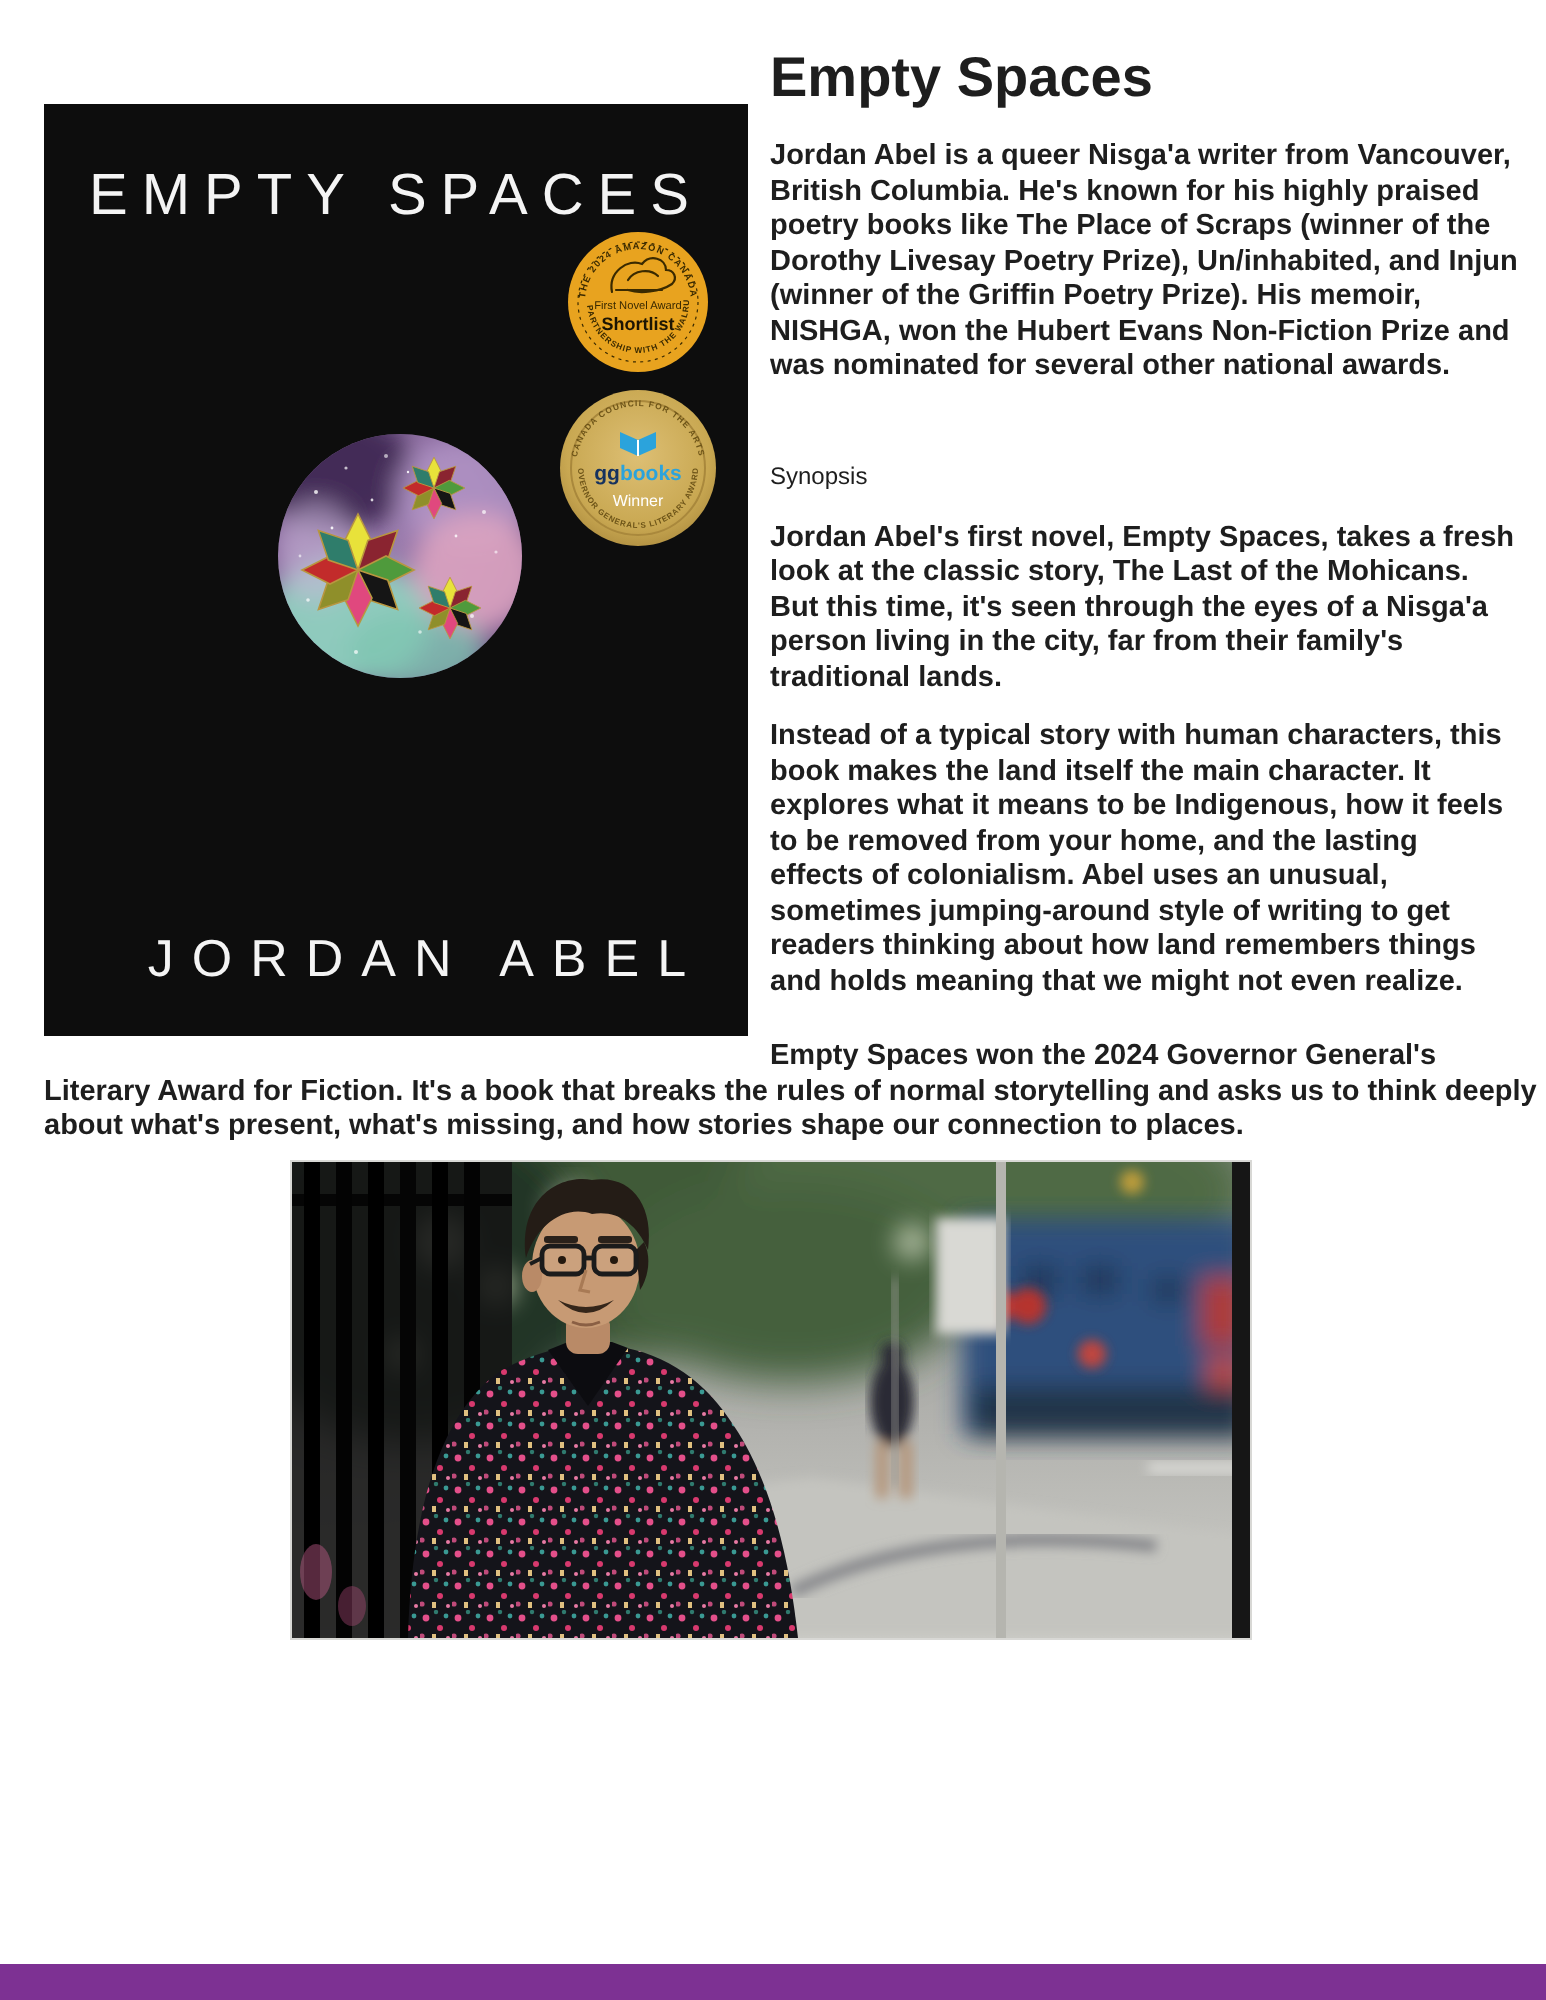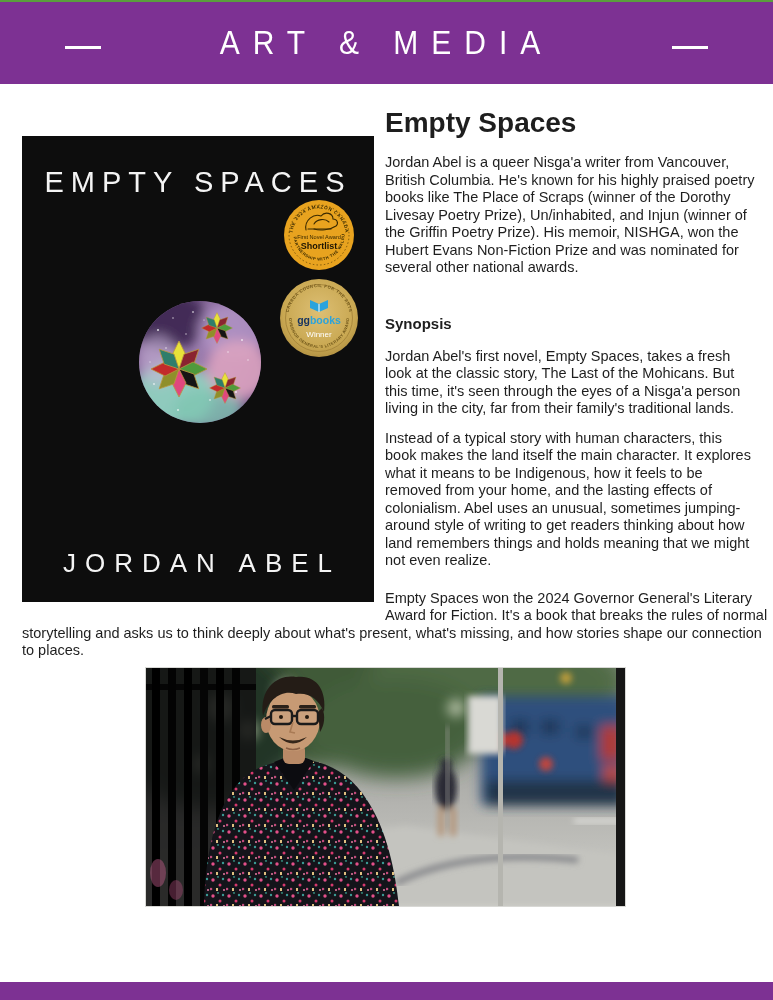--- a/index.html
+++ b/index.html
@@ -38,52 +38,47 @@
   .page-body::after{content:"";display:block;clear:both;}
   .cover{
     float:left;width:352px;height:466px;margin:28px 11px 6px 0;
     background:var(--cover-black);position:relative;
   }
   .cover-title{
     position:absolute;top:30px;left:0;width:100%;text-align:center;
     color:#f4f4f4;font-size:29px;font-weight:400;letter-spacing:7px;white-space:nowrap;
   }
   .cover-author{
-    position:absolute;top:412px;left:4px;width:100%;text-align:center;
+    position:absolute;top:412px;left:15px;width:100%;text-align:center;
     color:#f4f4f4;font-size:26px;font-weight:400;letter-spacing:9px;white-space:nowrap;
   }
   .badge{position:absolute;}
   .badge-shortlist{top:64px;left:262px;width:70px;height:70px;}
   .badge-ggbooks{top:143px;left:258px;width:78px;height:78px;}
   .galaxy{position:absolute;top:164px;left:116px;width:124px;height:124px;}
   
   .article-title{font-size:28px;font-weight:700;margin:24px 0 16px;line-height:30px;}
-  .body-text{font-size:14.5px;line-height:17.5px;color:var(--text-dark);}
+  .body-text{font-size:14.5px;line-height:17.5px;color:var(--text-dark);font-weight:bold;}
   .p-bio1{margin:0 0 18px;}
   .p-bio2{margin:0 0 0;}
-  .synopsis-heading{font-size:15px;font-weight:700;margin:38px 0 16px;}
+  .synopsis-heading{font-size:12px;font-weight:400;margin:38px 0 16px;}
   .p-syn{margin:12px;}
   .p-award{margin:20px 0 4px;}
   
   .author-photo{
     width:479px;height:238px;margin:8px 0 0 124px;position:relative;
     outline:1px solid #d8d8d5;
   }
   .author-photo svg{display:block;}
 </style>
 </head>
 <body>
 
 <div class="page">
 
-  <div class="banner">
-    <div class="banner-dash dash-left"></div>
-    <div class="banner-title">ART &amp; MEDIA</div>
-    <div class="banner-dash dash-right"></div>
-  </div>
 
   <div class="page-body">
 
     <div class="cover">
       <div class="cover-title">EMPTY SPACES</div>
 
       <svg class="badge badge-shortlist" viewBox="0 0 70 70">
         <defs>
           <path id="arc1t" d="M 8.5 35 A 26.5 26.5 0 0 1 61.5 35"></path>
           <path id="arc1b" d="M 9.5 35 A 25.5 25.5 0 0 0 60.5 35"></path>

